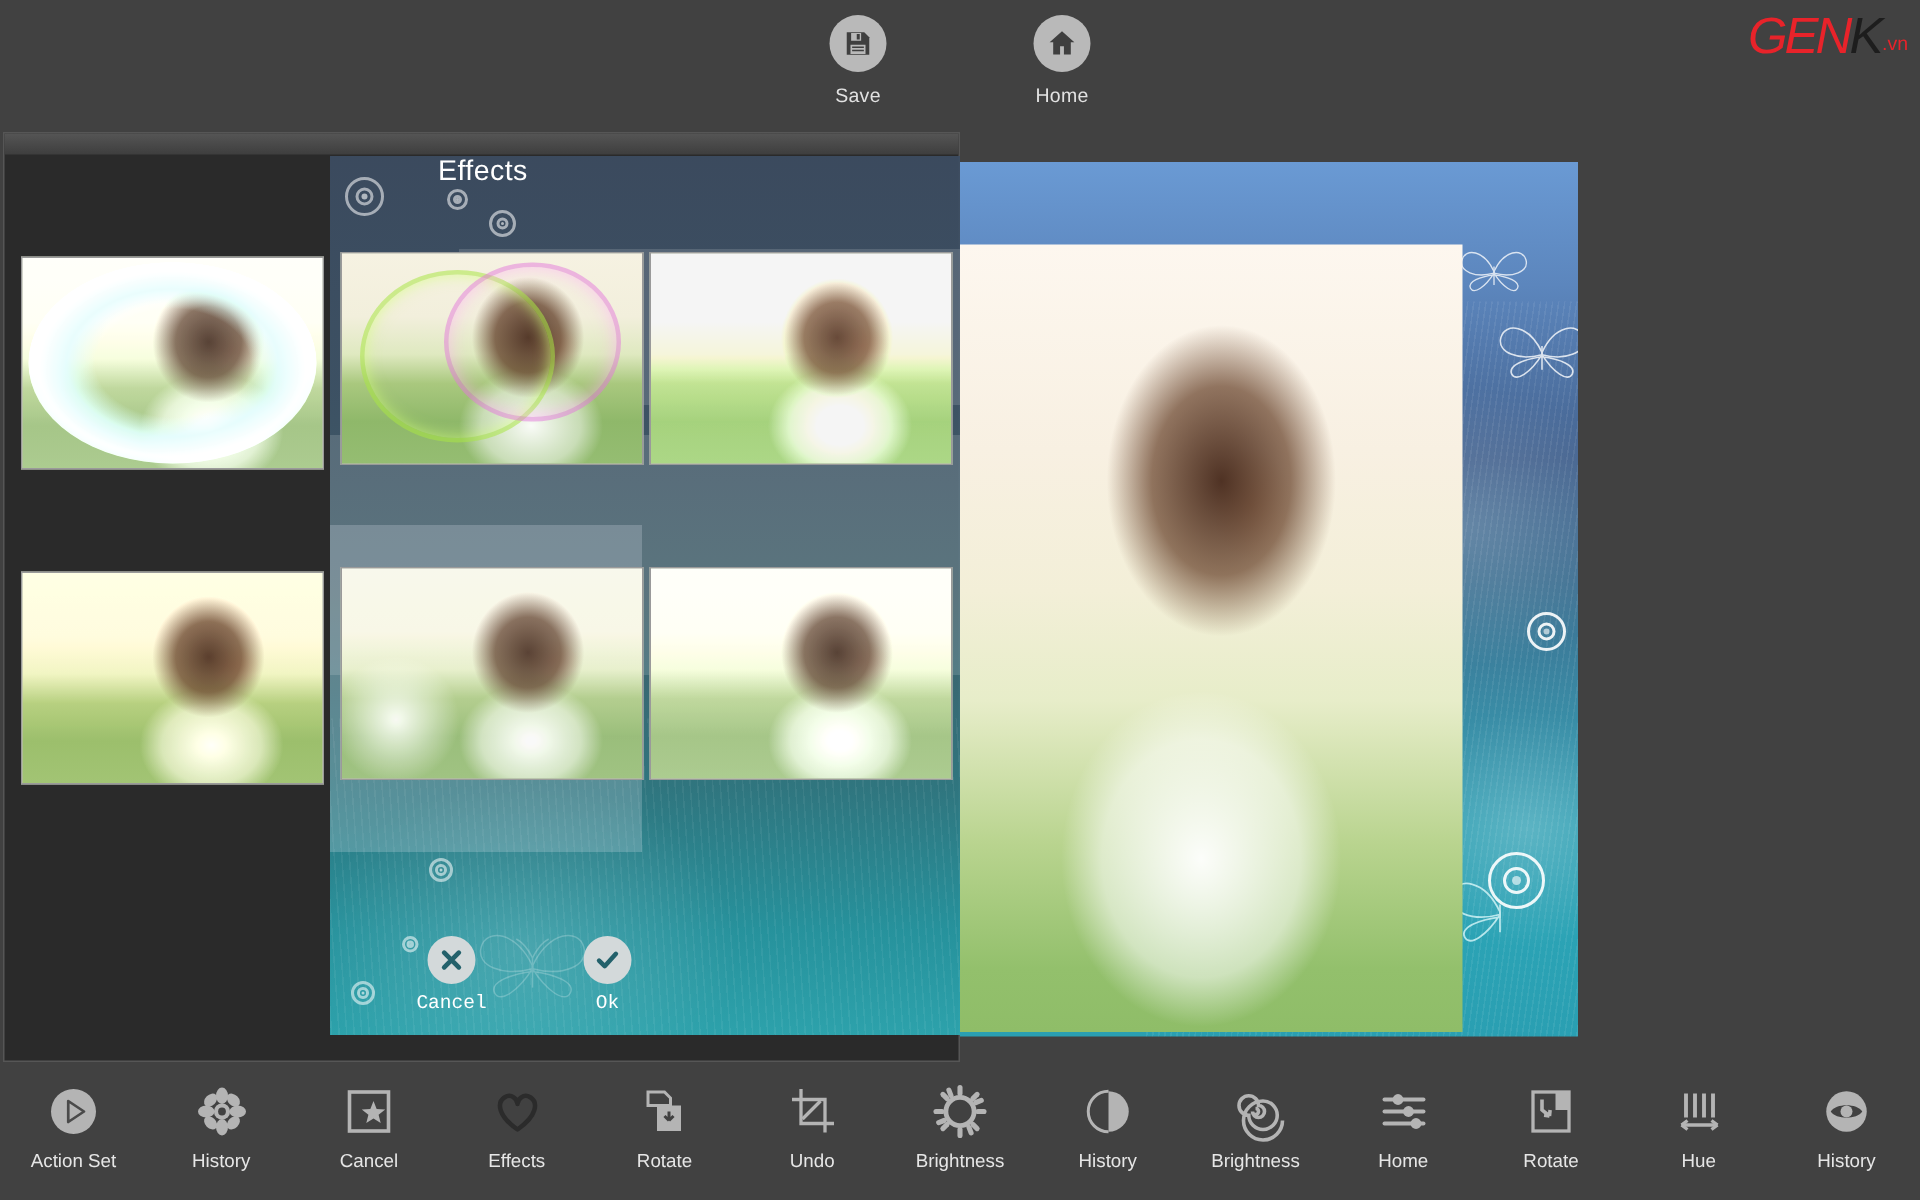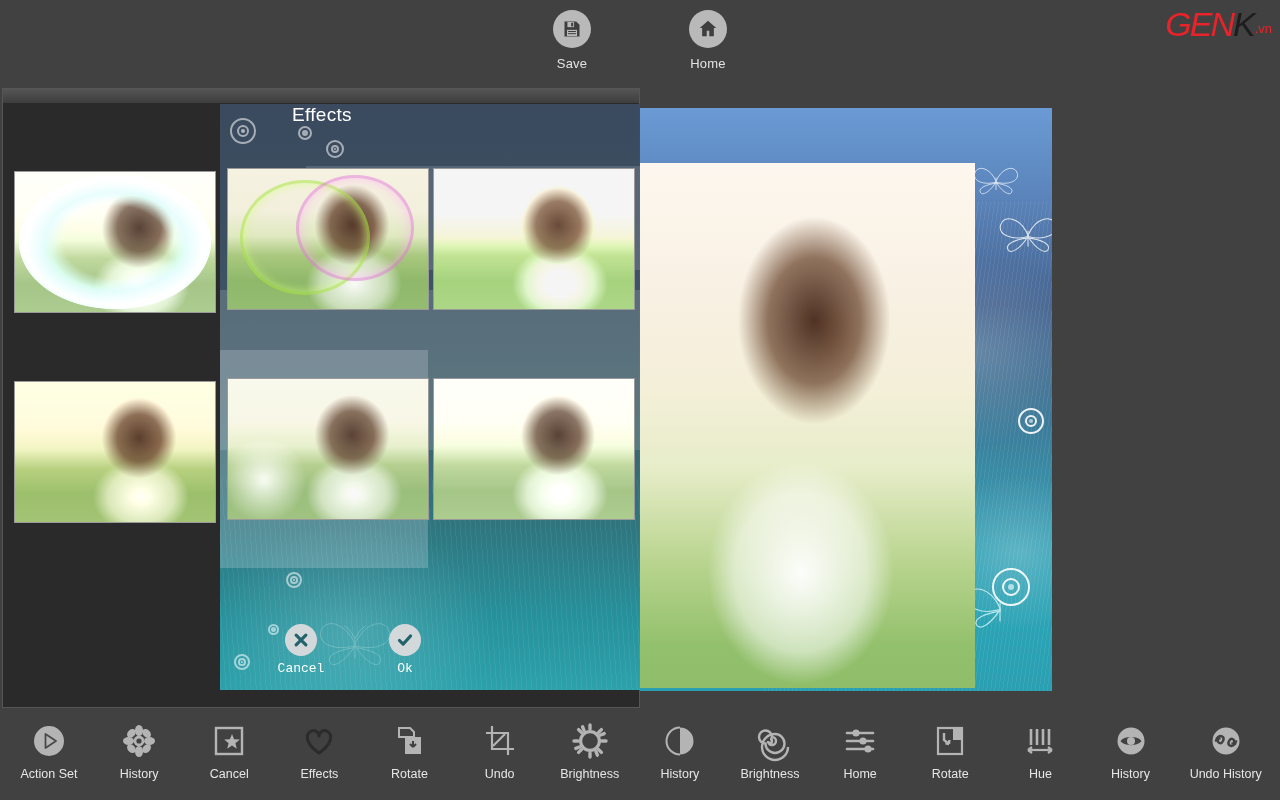--- a/index.html
+++ b/index.html
@@ -539,27 +539,15 @@
       <span class="ticon">
         <svg width="34" height="34" viewBox="0 0 34 34">
           <circle cx="17" cy="17" r="13.5" fill="#b4b4b4"></circle>
           <path d="M6.5 17 C10 11.5, 24 11.5, 27.5 17 C24 22.5, 10 22.5, 6.5 17 Z" fill="#414141"></path>
           <circle cx="17" cy="17" r="4" fill="#b4b4b4"></circle>
         </svg>
       </span>
       <span class="tlabel">History</span>
     </div>
 
-    <div class="toolitem">
-      <span class="ticon">
-        <svg width="34" height="34" viewBox="0 0 34 34">
-          <circle cx="17" cy="17" r="13.5" fill="#b4b4b4"></circle>
-          <path d="M8 14 C12 10, 16 13, 14 17 C12 21, 8 19, 9 15" fill="none" stroke="#414141" stroke-width="2.4" stroke-linecap="round"></path>
-          <path d="M26 20 C22 24, 18 21, 20 17 C22 13, 26 15, 25 19" fill="none" stroke="#414141" stroke-width="2.4" stroke-linecap="round"></path>
-          <path d="M8 14 l-1.5 3.6 M8 14 l3.6 0.6" stroke="#414141" stroke-width="2.2" fill="none"></path>
-          <path d="M26 20 l1.5 -3.6 M26 20 l-3.6 -0.6" stroke="#414141" stroke-width="2.2" fill="none"></path>
-        </svg>
-      </span>
-      <span class="tlabel">Undo History</span>
-    </div>
 
   </div>
 </div>
 
 </body></html>

